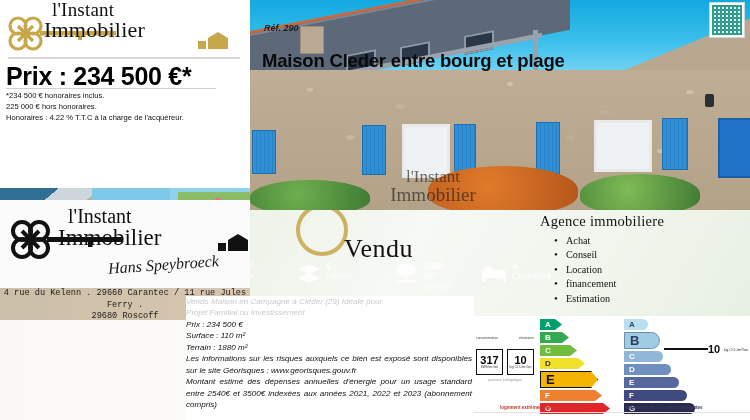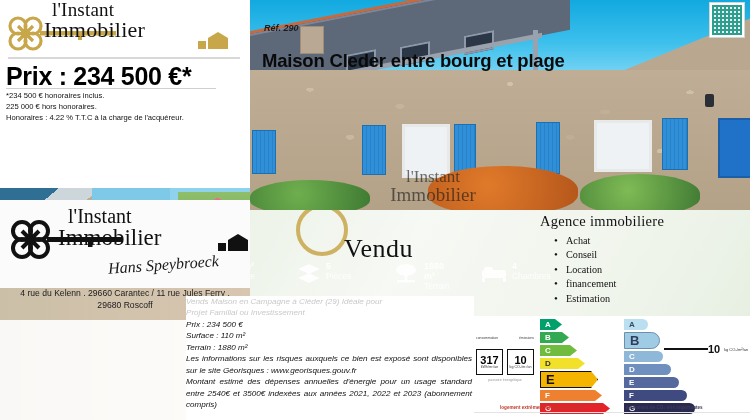--- a/index.html
+++ b/index.html
@@ -98,21 +98,21 @@
        linear-gradient(#8fbf6a,#6da354);}
   .white-band{position:absolute;left:0;top:200px;width:250px;height:88px;background:#fbfbfb;}
   .blogo-key{position:absolute;left:6px;top:216px;width:118px;height:46px;}
   .blogo-txt{position:absolute;left:58px;top:206px;font-family:"Liberation Serif",serif;color:#111;line-height:1.0;}
   .bl1{font-size:20px;margin-left:10px;}
   .bl2{font-size:23px;}
   .blogo-house{position:absolute;left:216px;top:232px;width:34px;height:20px;}
   .sig{position:absolute;left:108px;top:256px;font-family:"Liberation Serif",serif;font-style:italic;
      font-size:16px;color:#1a1a1a;transform:rotate(-4deg);white-space:nowrap;}
   .addr{position:absolute;left:0;top:288px;width:250px;text-align:center;
-     font-family:Liberation Sans, sans-serif;font-size:8.6px;color:#1b1b1b;line-height:1.35;}
+     font-family:Liberation Mono, monospace;font-size:8.6px;color:#1b1b1b;line-height:1.35;}
 
   
   .midband{position:absolute;left:250px;top:210px;width:500px;height:110px;overflow:hidden;
      background:linear-gradient(120deg,#cfe0c4,#e9eee2 30%,#d6e3cb 70%,#b9d2ae);padding-left:41px;}
   .mid-veil{position:absolute;left:0;top:0;width:500px;height:110px;background:rgba(255,255,255,.62);}
   .vendu{position:absolute;left:94px;top:24px;font-family:"Liberation Serif",serif;
      font-size:26px;color:#111;letter-spacing:.5px;}
   .ring{position:absolute;left:46px;top:-6px;width:44px;height:44px;border:4px solid #c8a64a;
      border-radius:50%;opacity:.85;}
   .features{position:absolute;left:0;top:52px;width:500px;height:40px;}

